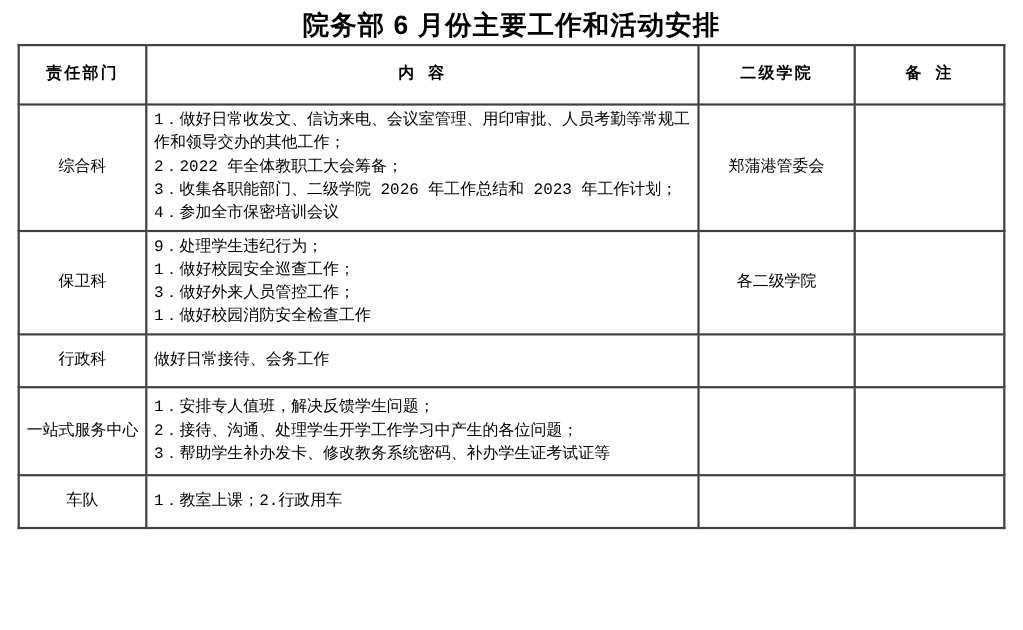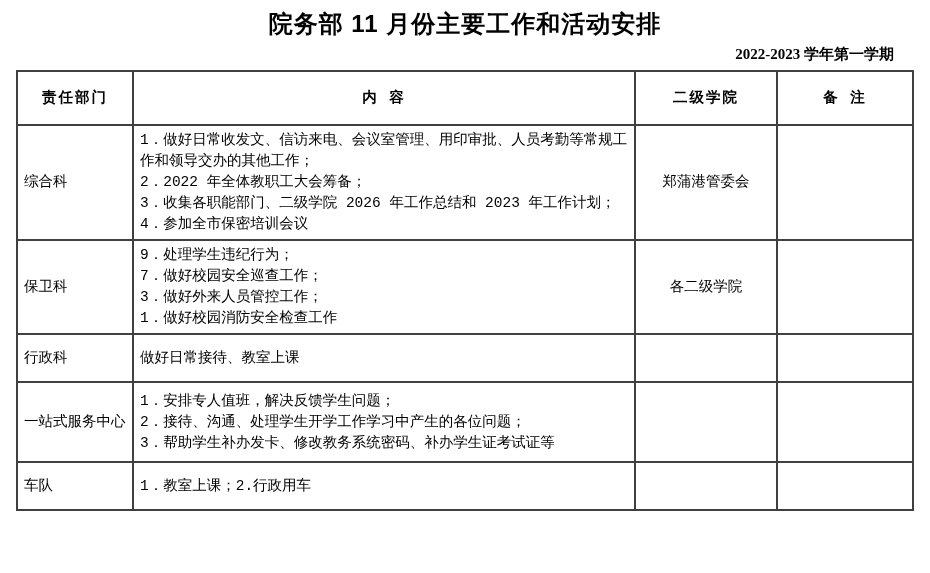--- a/index.html
+++ b/index.html
@@ -60,21 +60,21 @@
     font-size: 16px;
     height: 44px;
     letter-spacing: 2px;
   }
   col.c-dept { width: 116px; }
   col.c-content { width: 502px; }
   col.c-coop { width: 142px; }
   col.c-remark { width: 136px; }
 
   td.dept {
-    text-align: left;
+    text-align: center;
     font-size: 15px;
   }
   td.content {
     text-align: left;
     font-size: 14.5px;
     padding: 6px 8px;
   }
   td.content .line {
     white-space: normal;
   }
@@ -90,22 +90,21 @@
   tr.r3 { height: 48px; }
   tr.r4 { height: 48px; }
   tr.r5 { height: 80px; }
   tr.r6 { height: 48px; }
 </style>
 </head>
 <body>
 
 <div class="page">
 
-  <div class="doc-title">院务部 11 月份主要工作和活动安排</div>
-  <div class="doc-subtitle">2022-2023 学年第一学期</div>
+  <div class="doc-title">院务部 6 月份主要工作和活动安排</div>
 
   <table class="schedule">
     <colgroup>
       <col class="c-dept">
       <col class="c-content">
       <col class="c-coop">
       <col class="c-remark">
     </colgroup>
     <thead>
       <tr>
@@ -126,32 +125,32 @@
           <div class="line">4．参加全市保密培训会议</div>
         </td>
         <td class="coop">郑蒲港管委会</td>
         <td class="remark"></td>
       </tr>
 
       <tr class="r2">
         <td class="dept">保卫科</td>
         <td class="content">
           <div class="line">9．处理学生违纪行为；</div>
-          <div class="line">7．做好校园安全巡查工作；</div>
+          <div class="line">1．做好校园安全巡查工作；</div>
           <div class="line">3．做好外来人员管控工作；</div>
           <div class="line">1．做好校园消防安全检查工作</div>
         </td>
         <td class="coop">各二级学院</td>
         <td class="remark"></td>
       </tr>
 
       <tr class="r3">
         <td class="dept">行政科</td>
         <td class="content">
-          <div class="line">做好日常接待、教室上课</div>
+          <div class="line">做好日常接待、会务工作</div>
         </td>
         <td class="coop"></td>
         <td class="remark"></td>
       </tr>
 
 
       <tr class="r5">
         <td class="dept">一站式服务中心</td>
         <td class="content">
           <div class="line">1．安排专人值班，解决反馈学生问题；</div>

